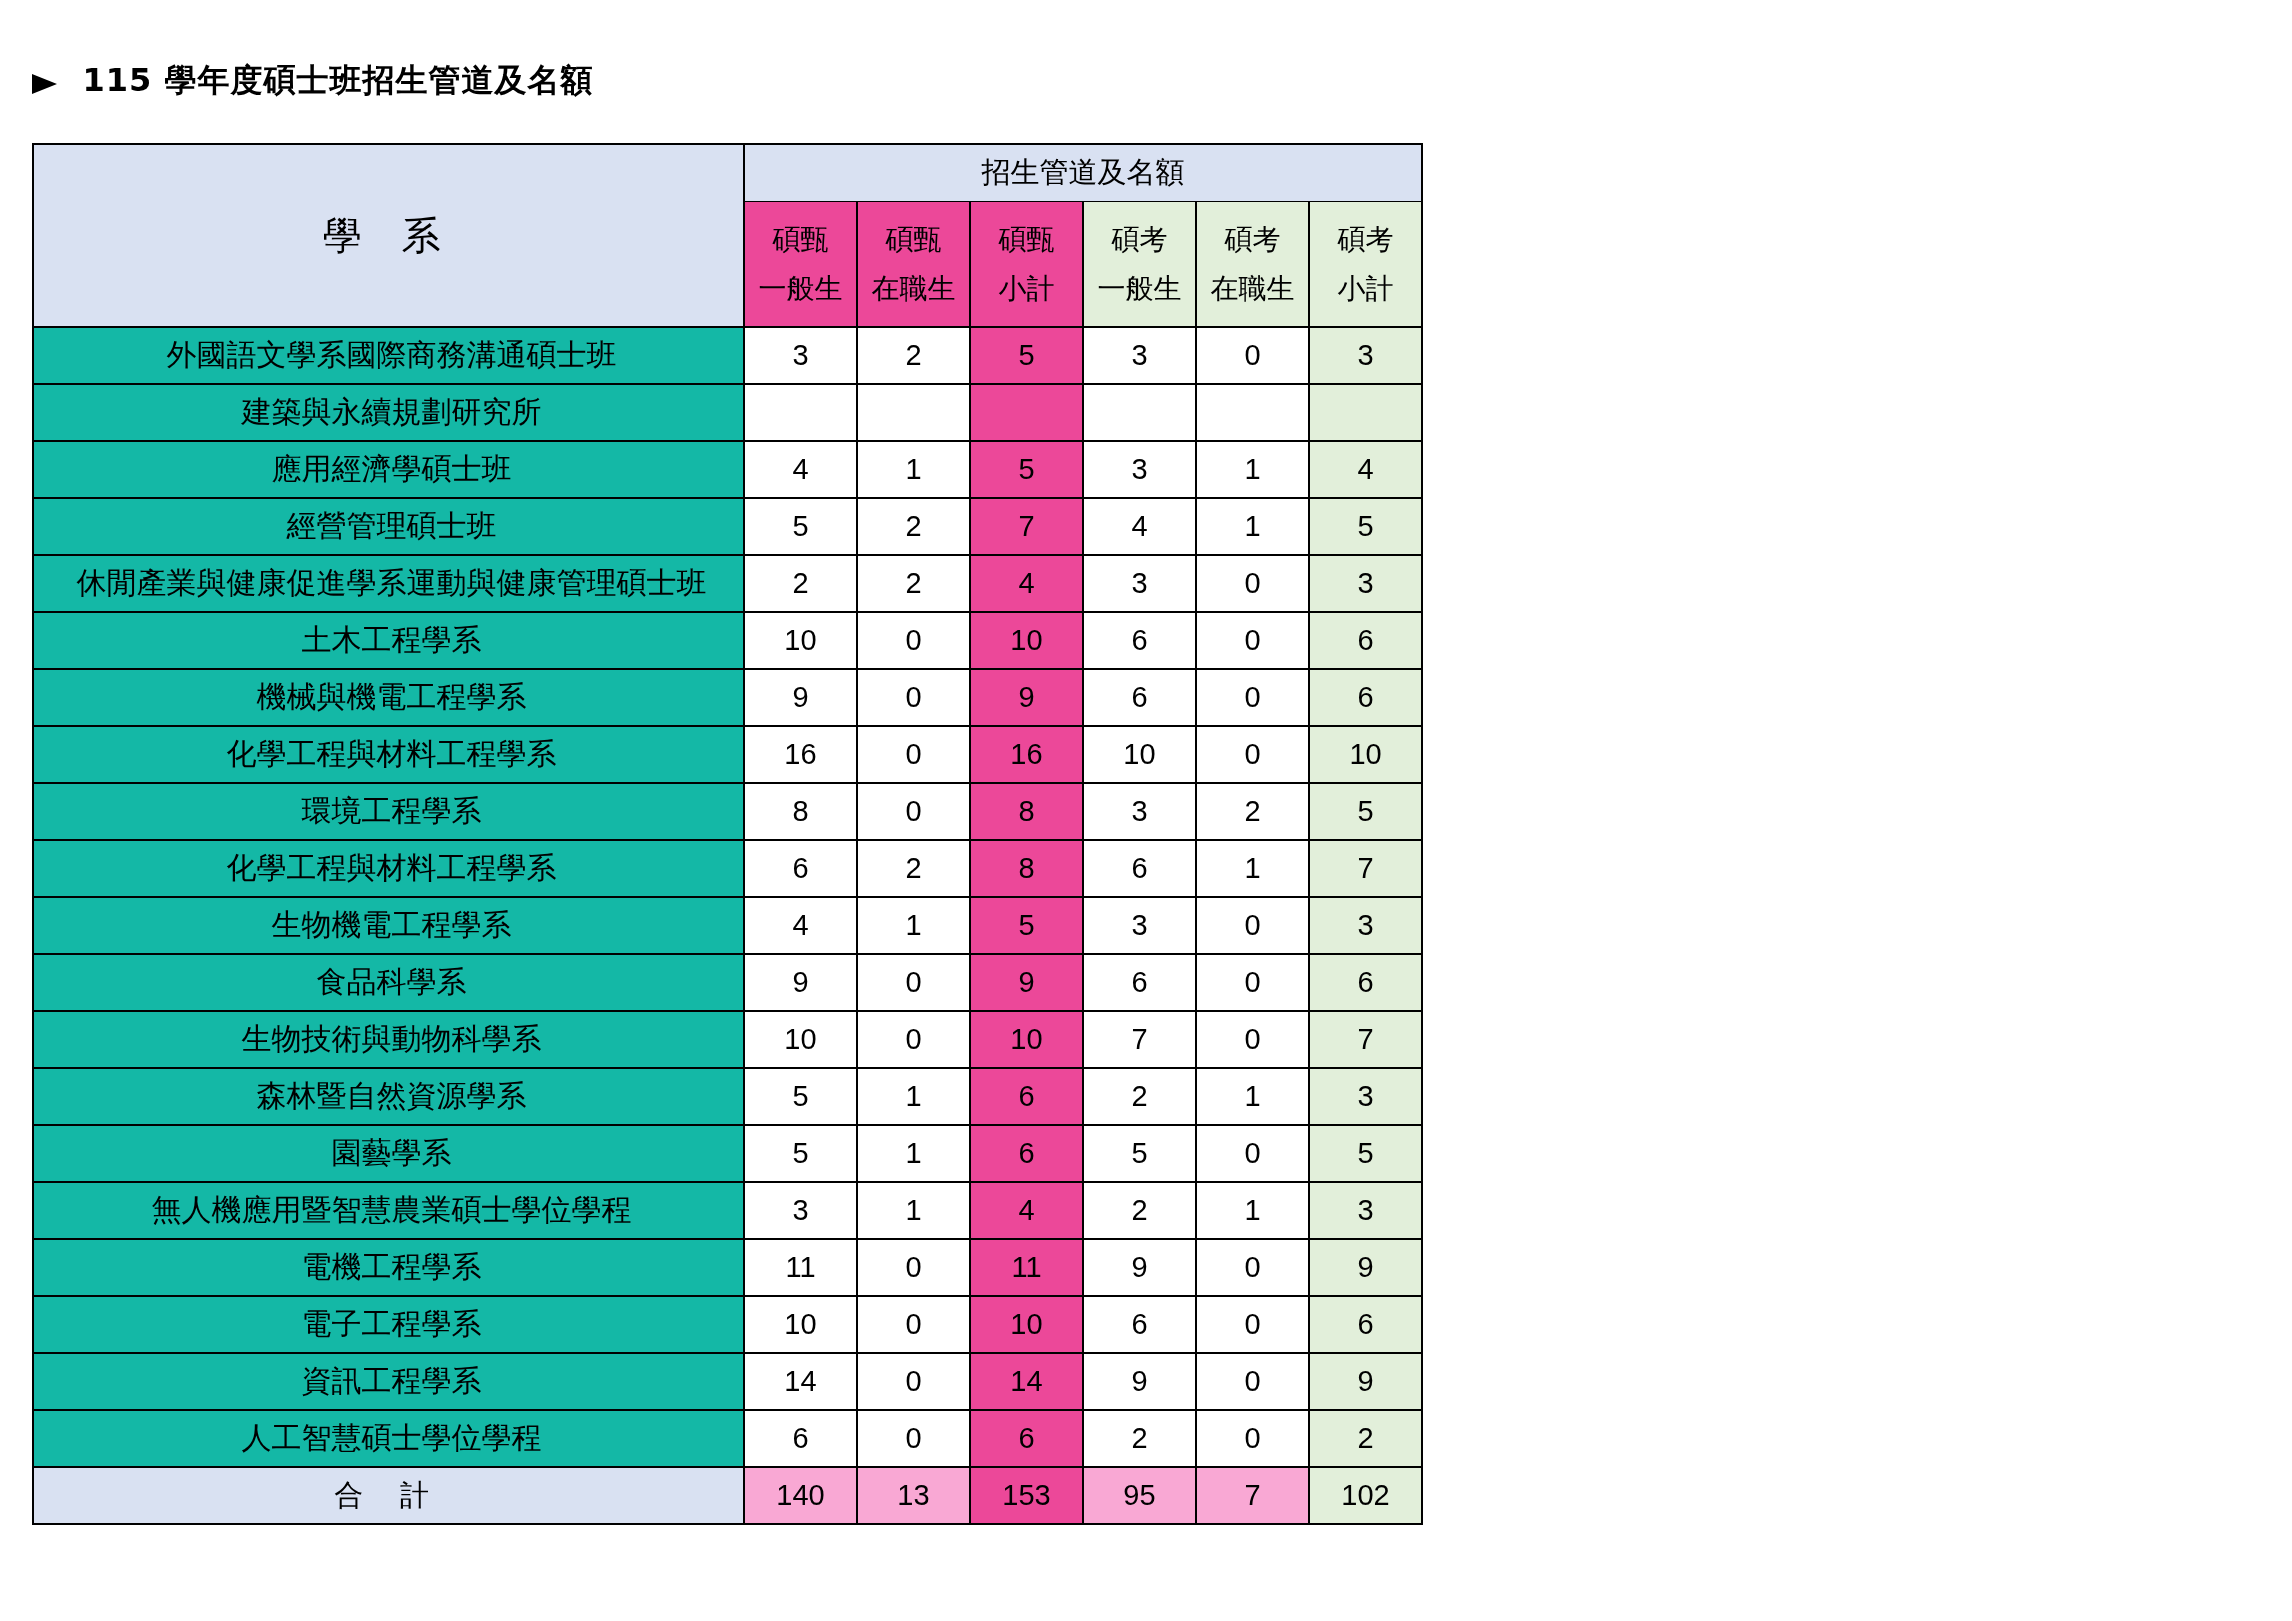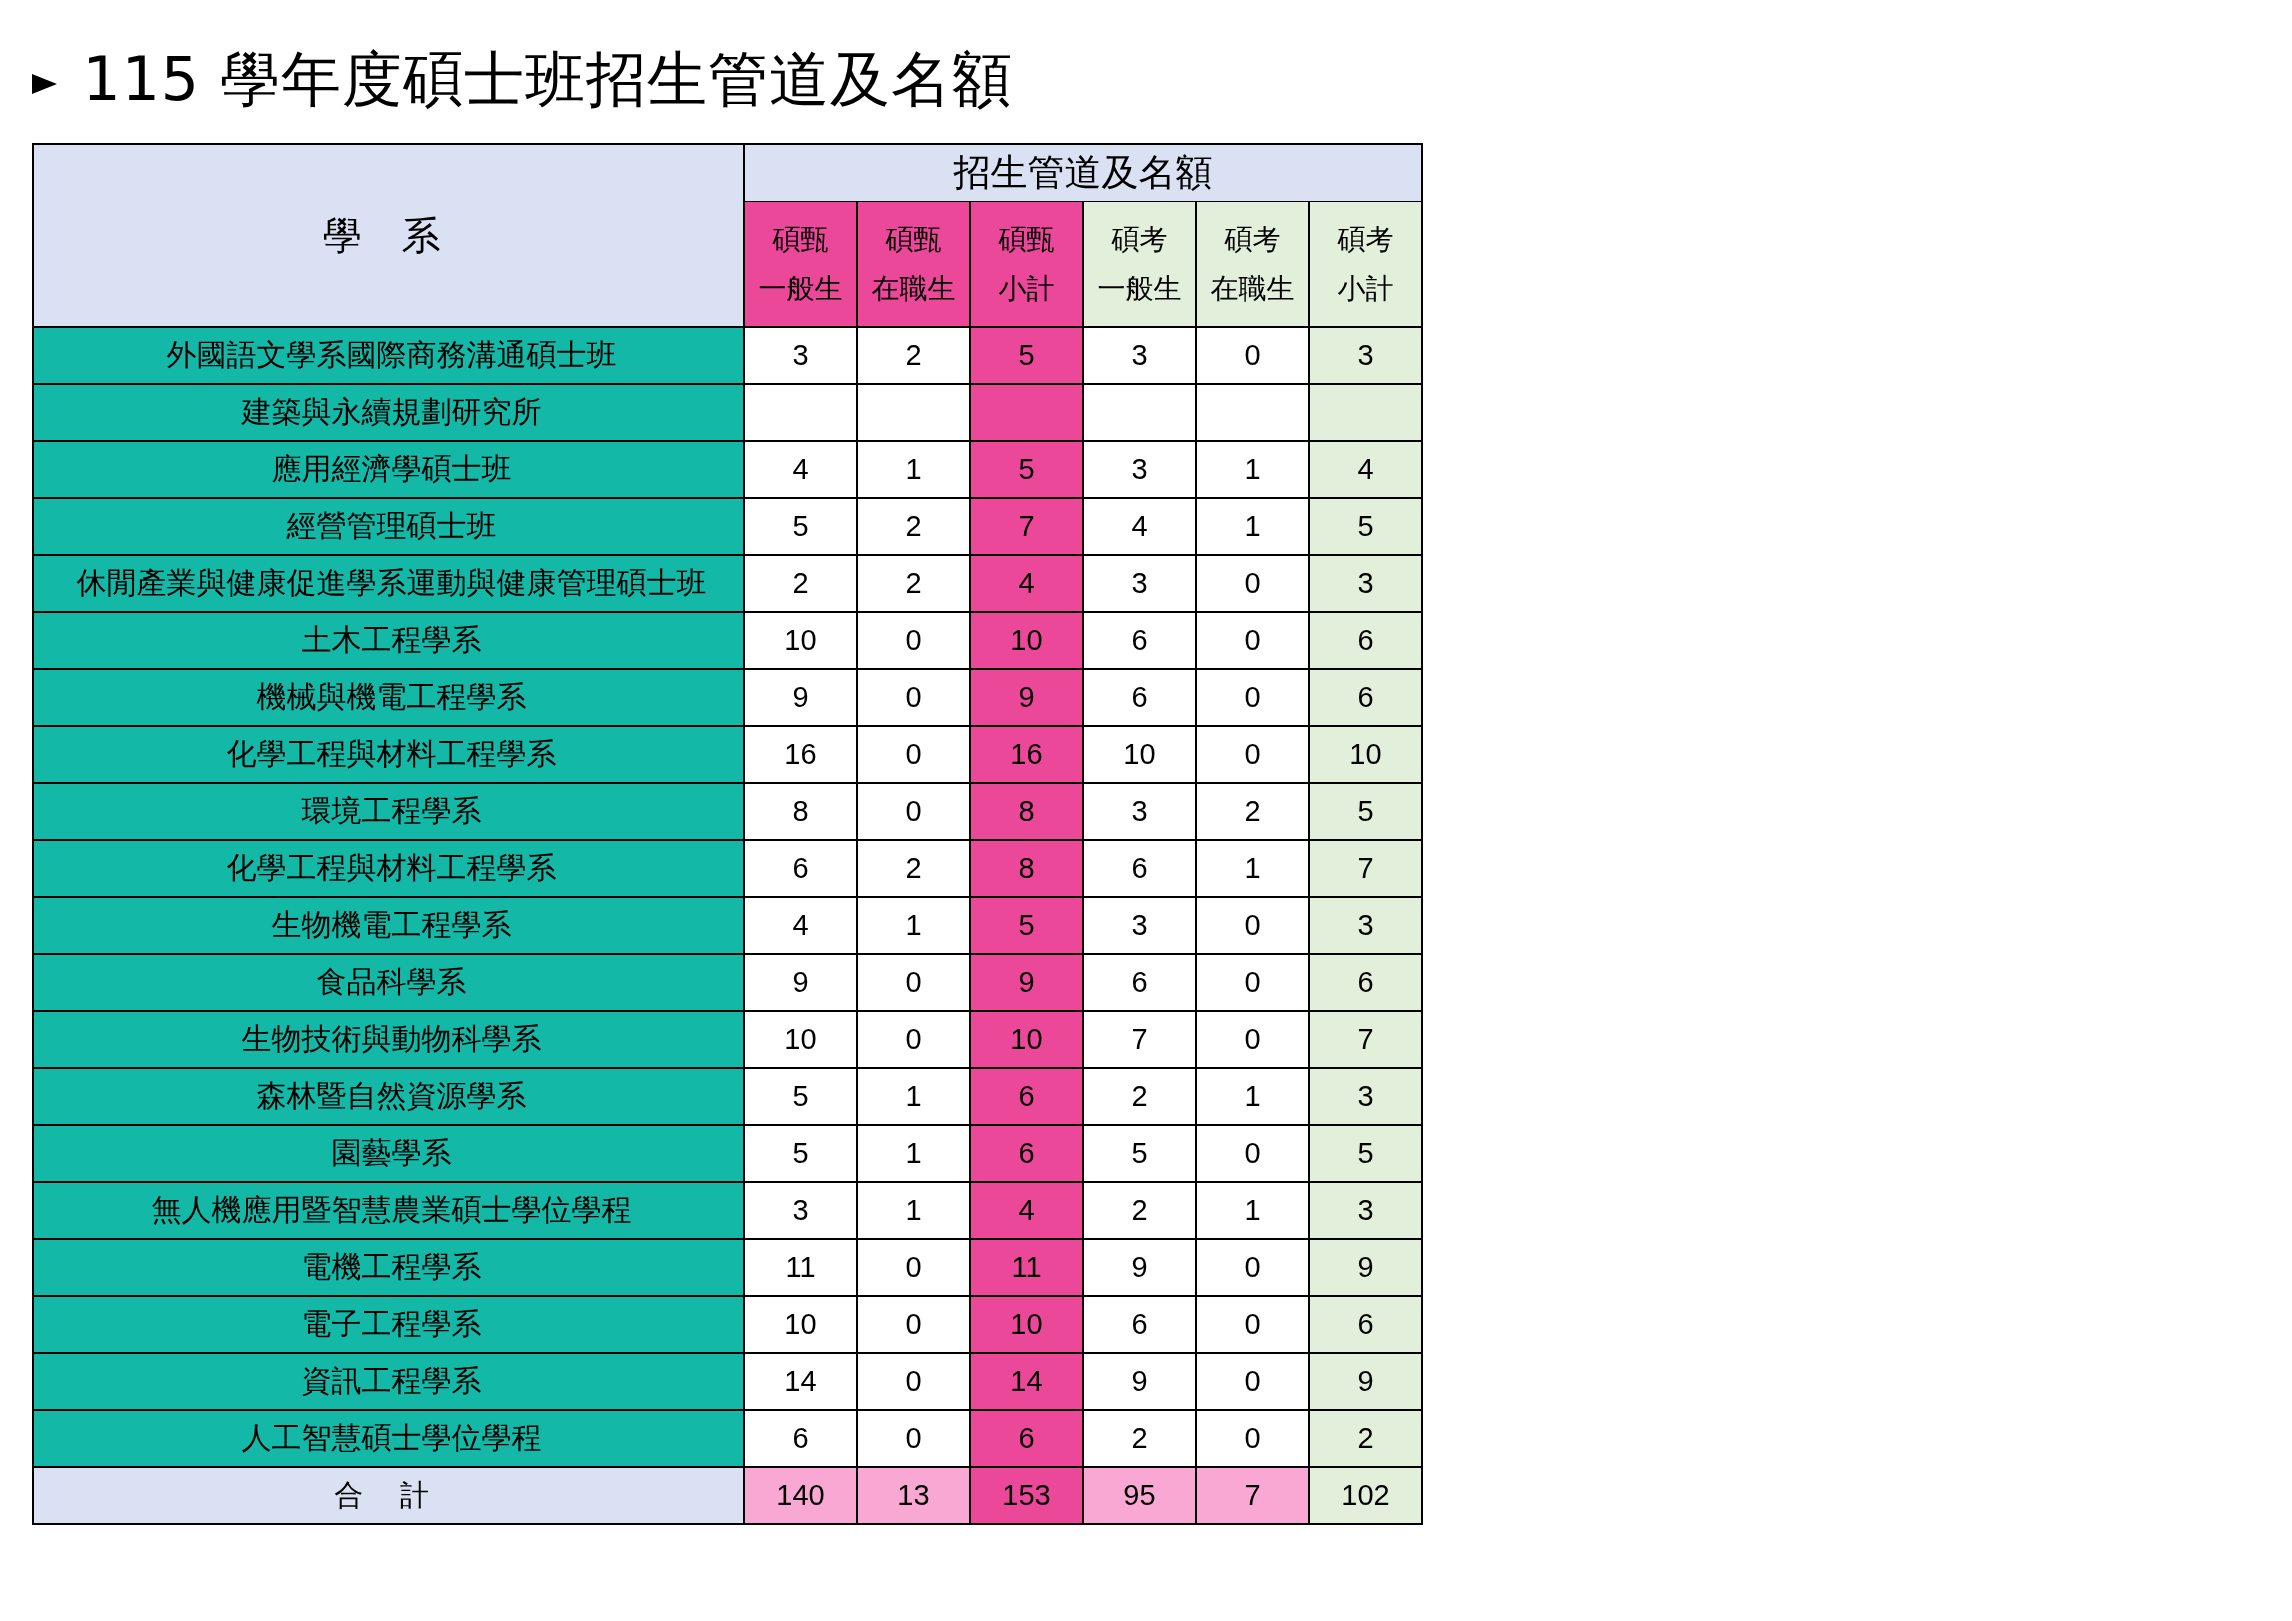--- a/index.html
+++ b/index.html
@@ -1,29 +1,29 @@
 <!DOCTYPE html>
 <html><head>
 <meta charset="utf-8">
 <style>
   html, body { margin:0; padding:0; background:#ffffff; }
   body { width:2293px; height:1621px; position:relative; overflow:hidden;
          font-family:"DejaVu Sans","Liberation Sans",sans-serif; color:#000; }
   .title { position:absolute; left:32px; top:51px; height:59px; display:flex; align-items:center; }
   .title .arrow { width:0; height:0; border-top:10.8px solid transparent; border-bottom:10.8px solid transparent;
                   border-left:25.5px solid #000; margin-right:25.5px; margin-top:7.8px; }
-  .title .text { font-size:60px; font-weight:normal; letter-spacing:1px; white-space:nowrap; }
+  .title .text { font-size:32px; font-weight:bold; letter-spacing:1px; white-space:nowrap; }
   table.grid { position:absolute; left:32px; top:143px; border-collapse:collapse; table-layout:fixed;
                width:1390px; }
   table.grid td, table.grid th { border:2.9px solid #000; padding:0; text-align:center; vertical-align:middle;
                font-weight:normal; }
   col.c-dept { width:711px; }
   col.c-num { width:113px; }
   .h-dept { background:#d9e1f2; font-size:39px; font-weight:bold; letter-spacing:13.7px; height:181px; }
-  .h-group { background:#d9e1f2; font-size:37px; font-weight:bold; height:55px; border-bottom-width:1px !important; }
+  .h-group { background:#d9e1f2; font-size:29px; font-weight:bold; height:55px; border-bottom-width:1px !important; }
   .h-sub { height:123px; font-size:28px; line-height:49px; border-top-width:1px !important;
            border-left-width:2px !important; border-right-width:2px !important; }
   .h-sub span { display:block; }
   .yellow { background:#ec4899; }
   .green { background:#e2efda;margin-left:7px; }
   .blue { background:#f9a8d4; }
   .white { background:#ffffff; }
   tr.data td { height:55px; font-size:29px; }
   td.dept { text-align:left; padding-left:5.9px !important; font-size:30px !important; white-space:nowrap; overflow:hidden;
             background:#14b8a6; }

